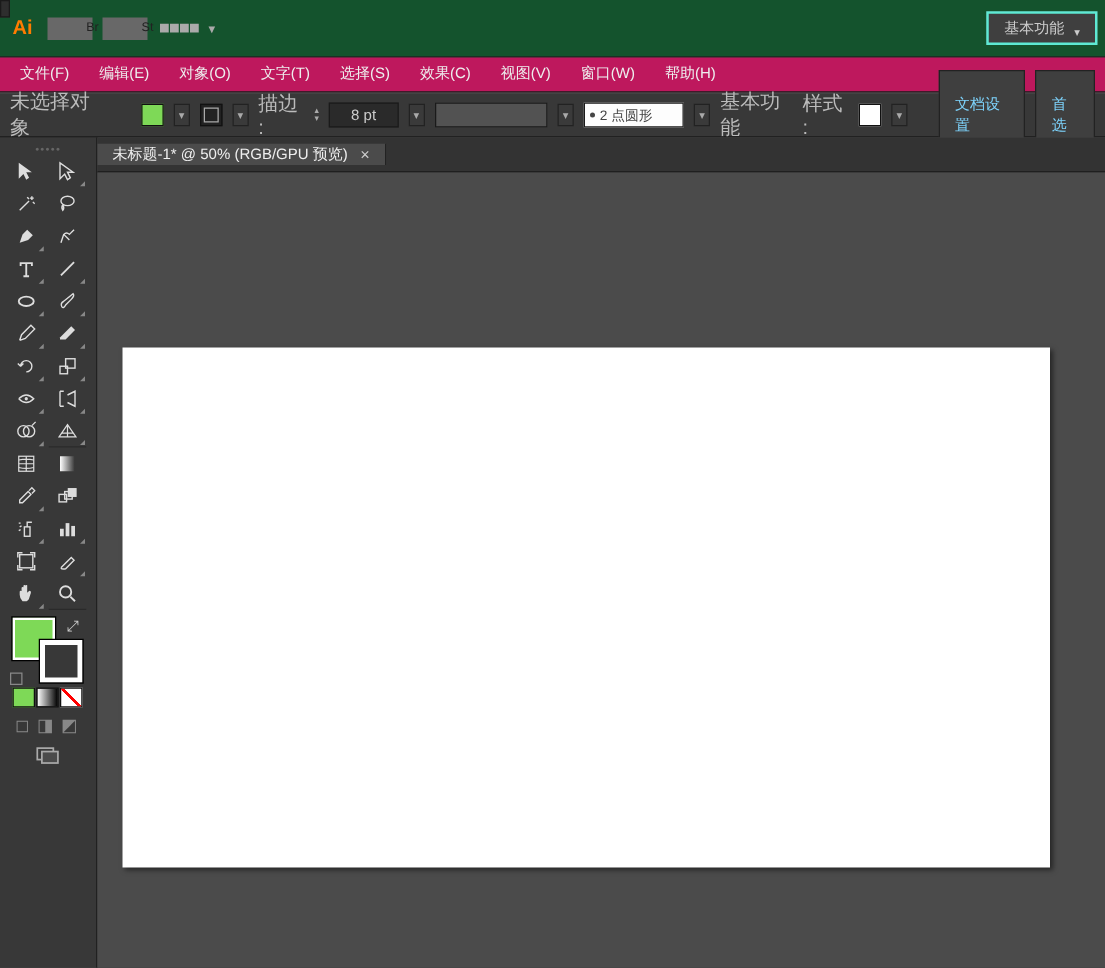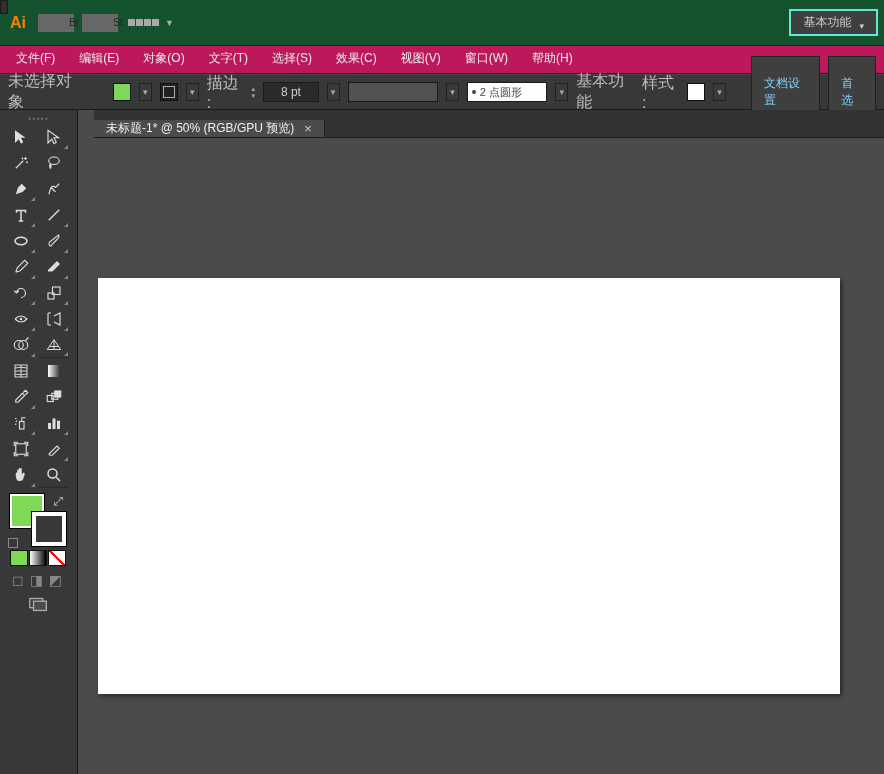--- a/index.html
+++ b/index.html
@@ -62,21 +62,21 @@
 .cr-none::after{content:"";position:absolute;left:0;top:0;right:0;bottom:0;background:linear-gradient(45deg,transparent 45%,red 45%,red 55%,transparent 55%);}
 
 .mode-row { display:flex; gap:6px; margin-top:6px; padding:0 6px; color:#888;}
 .mode-row span{font-size:14px;}
 
 .screen-row { display:flex; justify-content:center; margin-top:8px; color:#aaa;}
 .screen-row svg{width:22px;height:16px;}
 
 
 .canvas-area { flex: 1; background: #4b4b4b; display: flex; flex-direction: column; }
-.doc-tabs { height: 28px; background: #333; display: flex; align-items: flex-end; border-bottom:1px solid #1a1a1a;margin-left:16px;}
+.doc-tabs { height: 28px; background: #333; display: flex; align-items: center; border-bottom:1px solid #1a1a1a;}
 .doc-tab { background: #4b4b4b; border-right:1px solid #222; padding: 0 12px; display:flex;align-items:center;gap:10px; color:#eee;}
 .doc-tab .close { color:#ccc; font-size:13px;}
 .artboard-wrap { flex:1; position:relative; background:#4b4b4b; overflow:hidden;}
 .artboard { position:absolute; left:20px; top:140px; width:742px; height:416px; background:#fff; box-shadow: 2px 2px 4px rgba(0,0,0,0.5);}
 
 .collapse-tab { position:absolute; left:0; top:0; width:8px; height:14px; background:#2e2e2e; border:1px solid #1a1a1a;}
 </style>
 </head>
 <body>
 

